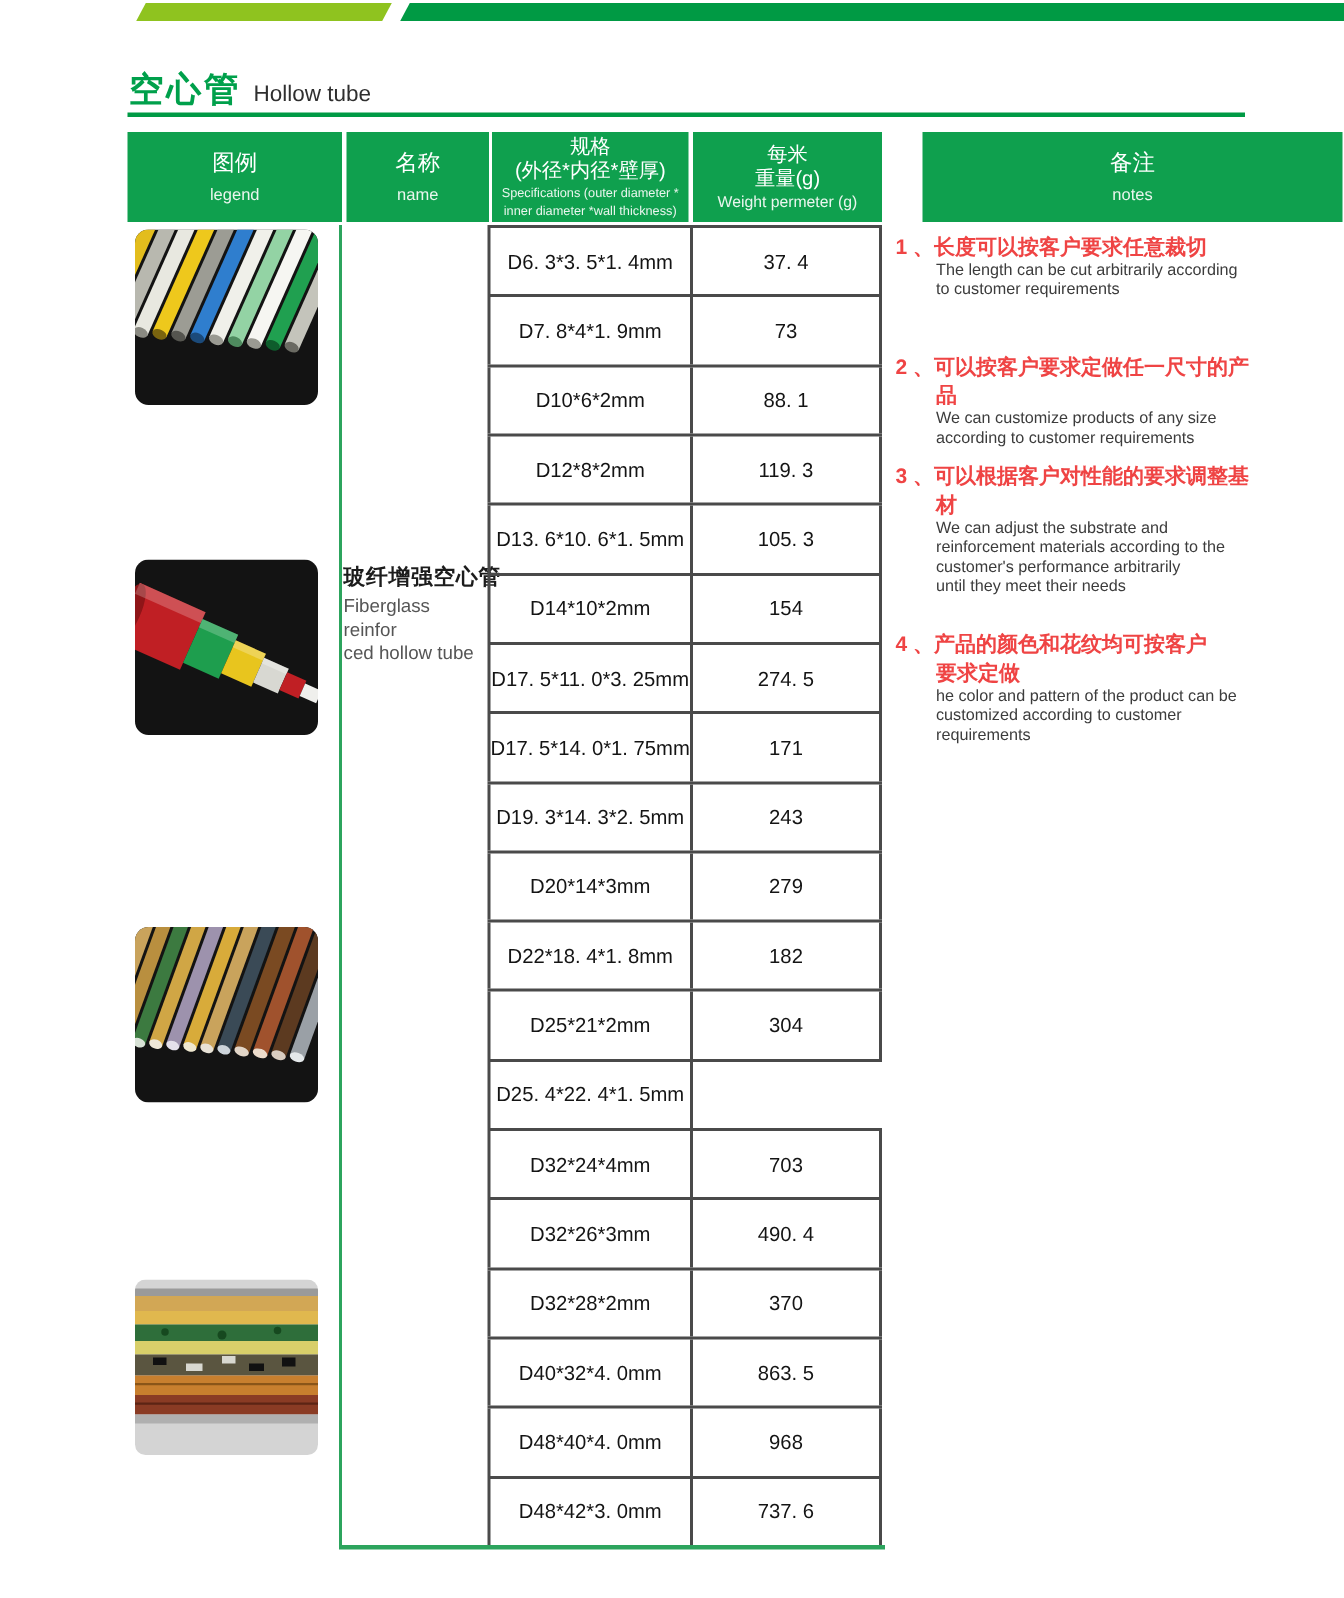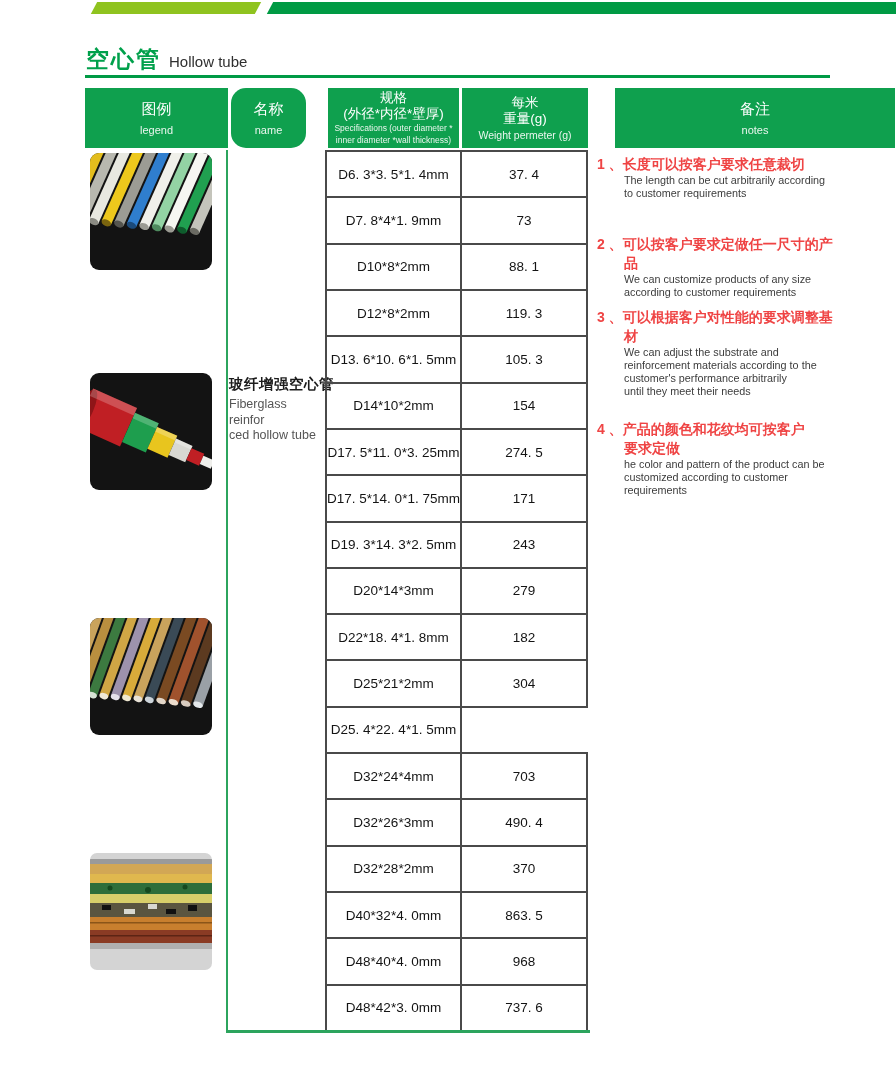--- a/index.html
+++ b/index.html
@@ -14,21 +14,21 @@
   
   .title{position:absolute;left:86px;top:44px;white-space:nowrap;}
   .title-cn{font-size:23px;font-weight:bold;color:#00a04b;letter-spacing:2px;}
   .title-en{font-size:15px;color:#2f2f2f;margin-left:8px;}
   .title-rule{position:absolute;left:85px;top:75px;width:745px;height:3px;background:#009a45;}
 
   
   .hcell{position:absolute;top:88px;height:60px;background:#0fa04e;color:#ffffff;
          display:flex;flex-direction:column;align-items:center;justify-content:center;text-align:center;}
   .h-legend{left:85px;width:143px;align-items:center;}
-  .h-name{left:231px;width:75px;border-radius:15px;}
+  .h-name{left:231px;width:95px;}
   .h-spec{left:328px;width:131px;}
   .h-weight{left:462px;width:126px;}
   .h-notes{left:591px;width:280px;margin-left:24px;}
   .hcn{font-size:15px;line-height:1.25;}
   .hcn.small{font-size:13.5px;line-height:1.2;}
   .hen{font-size:11px;color:#eaf6ee;margin-top:5px;}
   .hen.tiny{font-size:8.5px;line-height:1.15;margin-top:2px;}
   .hen.mid{font-size:10.5px;margin-top:2px;}
 
   
@@ -246,21 +246,21 @@
   <div class="grid">
       <div class="grid-row">
         <div class="cell spec">D6. 3*3. 5*1. 4mm</div>
         <div class="cell weight">37. 4</div>
       </div>
       <div class="grid-row">
         <div class="cell spec">D7. 8*4*1. 9mm</div>
         <div class="cell weight">73</div>
       </div>
       <div class="grid-row">
-        <div class="cell spec">D10*8*2mm</div>
+        <div class="cell spec">D10*6*2mm</div>
         <div class="cell weight">88. 1</div>
       </div>
       <div class="grid-row">
         <div class="cell spec">D12*8*2mm</div>
         <div class="cell weight">119. 3</div>
       </div>
       <div class="grid-row">
         <div class="cell spec">D13. 6*10. 6*1. 5mm</div>
         <div class="cell weight">105. 3</div>
       </div>

